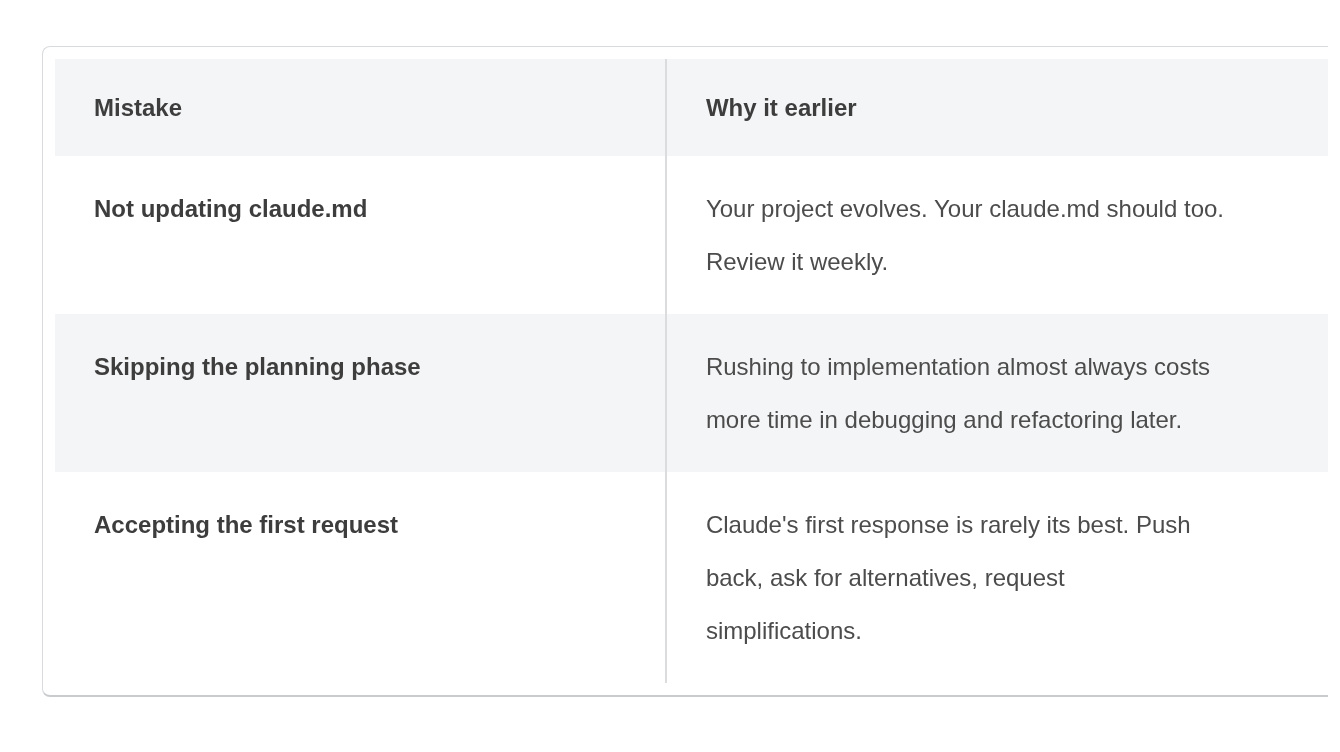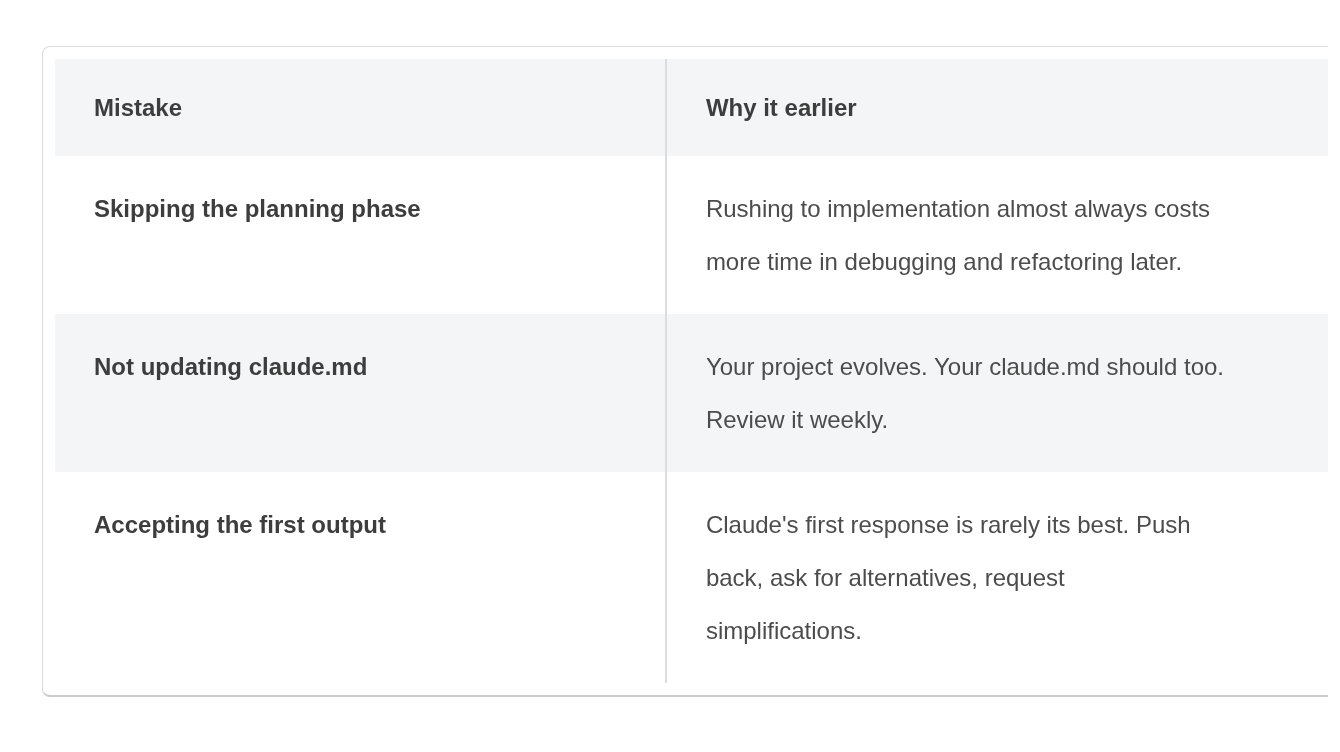--- a/index.html
+++ b/index.html
@@ -85,37 +85,37 @@
             <div class="cell-text">Mistake</div>
           </th>
           <th>
             <div class="cell-text">Why it earlier</div>
           </th>
         </tr>
       </thead>
       <tbody>
         <tr>
           <td class="mistake-cell">
+            <div class="cell-text">Not updating claude.md</div>
+          </td>
+          <td class="why-cell">
+            <div class="cell-text">Your project evolves. Your claude.md should too. Review it weekly.</div>
+          </td>
+        </tr>
+        <tr>
+          <td class="mistake-cell">
             <div class="cell-text">Skipping the planning phase</div>
           </td>
           <td class="why-cell">
             <div class="cell-text">Rushing to implementation almost always costs more time in debugging and refactoring later.</div>
           </td>
         </tr>
         <tr>
           <td class="mistake-cell">
-            <div class="cell-text">Not updating claude.md</div>
-          </td>
-          <td class="why-cell">
-            <div class="cell-text">Your project evolves. Your claude.md should too. Review it weekly.</div>
-          </td>
-        </tr>
-        <tr>
-          <td class="mistake-cell">
-            <div class="cell-text">Accepting the first output</div>
+            <div class="cell-text">Accepting the first request</div>
           </td>
           <td class="why-cell">
             <div class="cell-text">Claude's first response is rarely its best. Push back, ask for alternatives, request simplifications.</div>
           </td>
         </tr>
       </tbody>
     </table>
   </div>
 </div>
 

